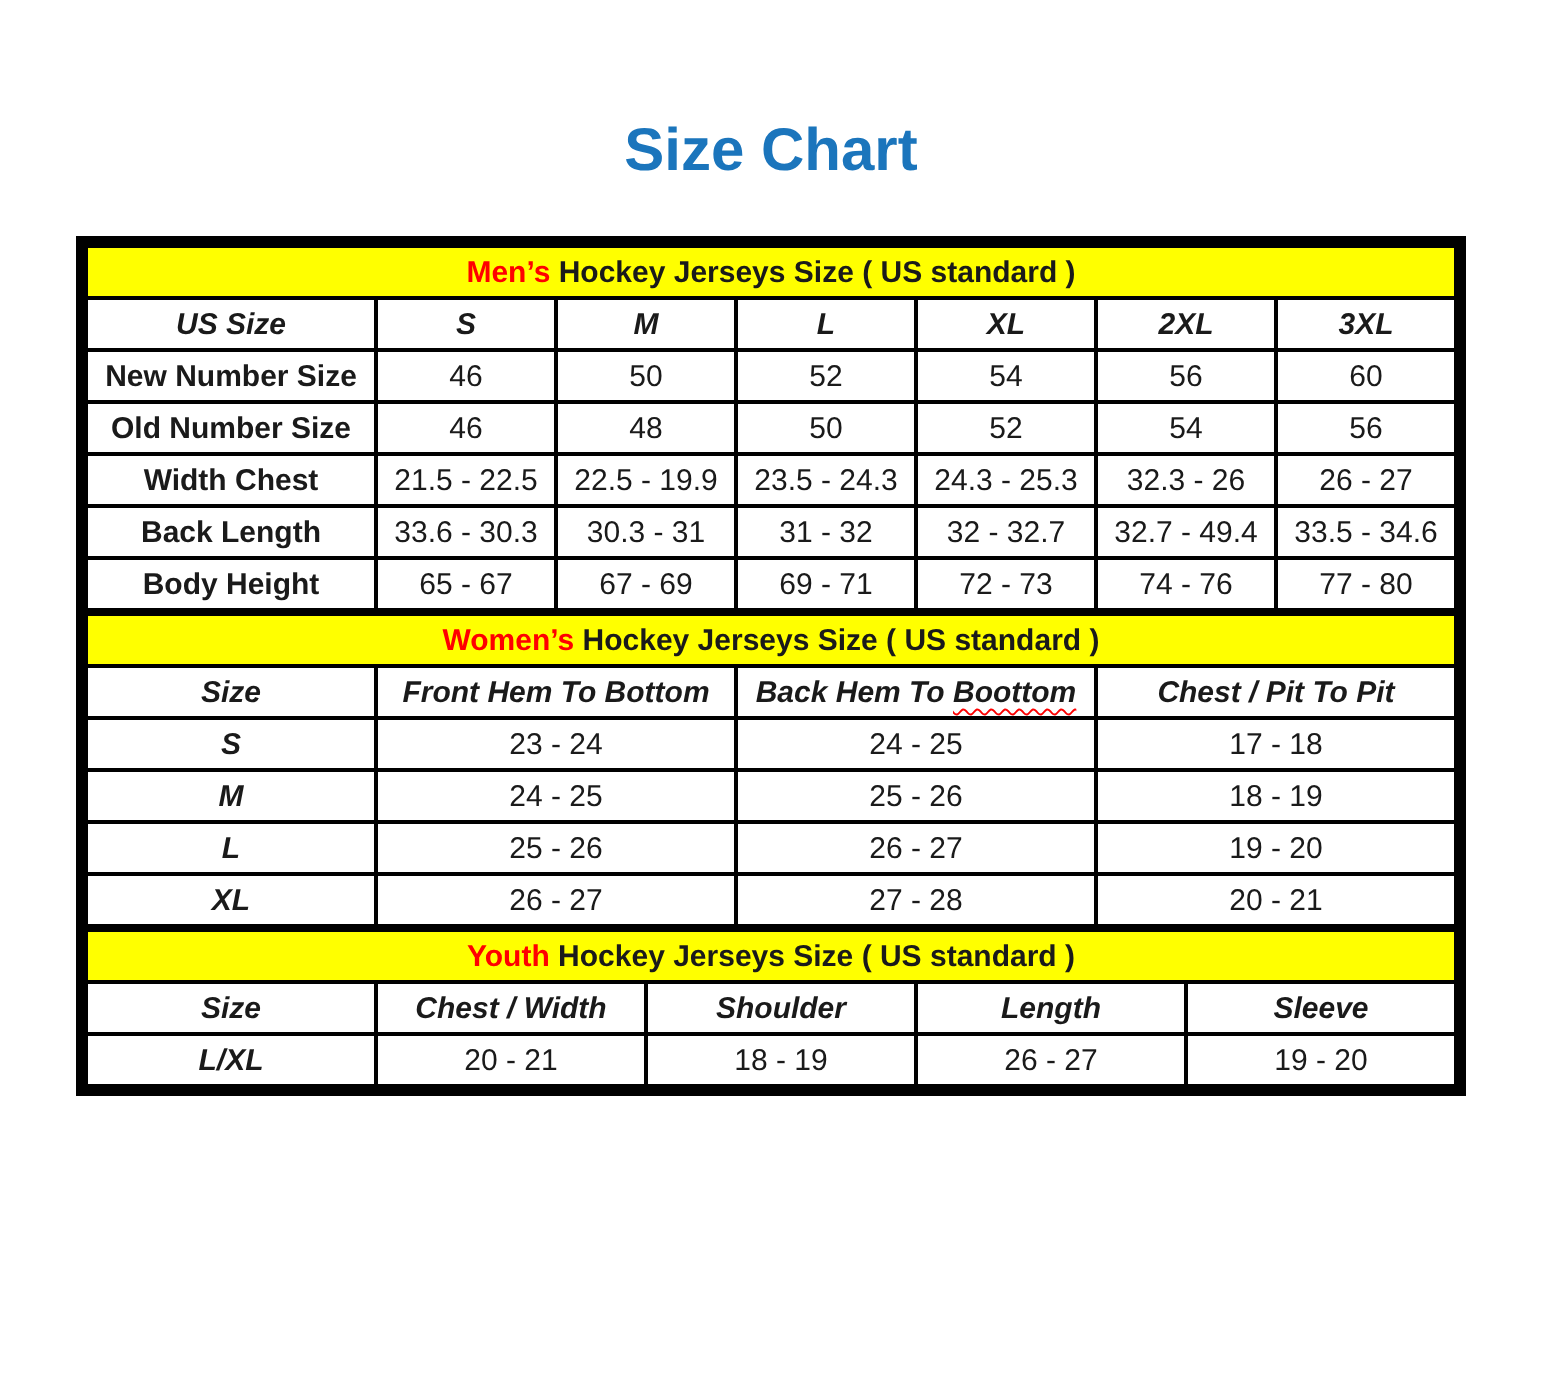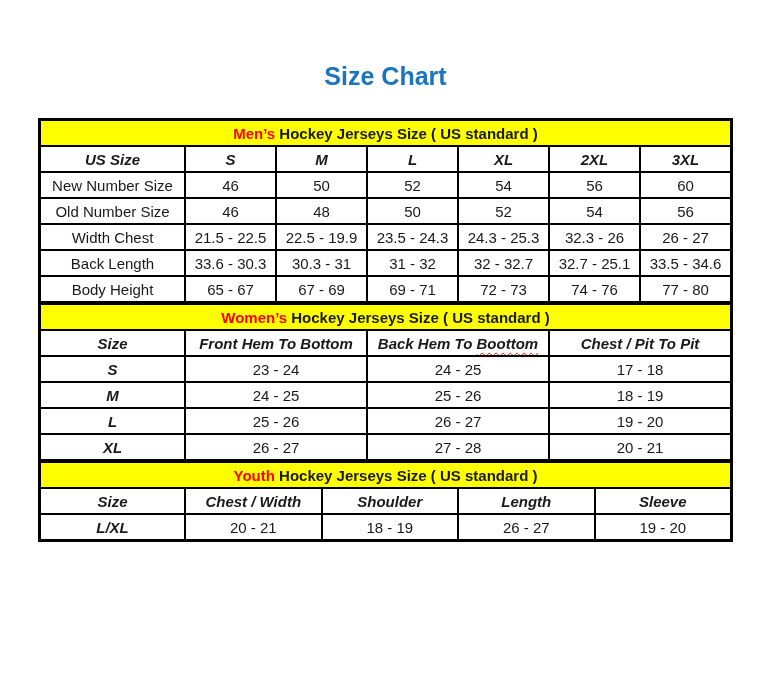--- a/index.html
+++ b/index.html
@@ -16,29 +16,29 @@
     background: #ffffff;
     overflow: hidden;
   }
   .content {
     width: 695px;
     margin: 0 0 0 38px;
     padding-top: 58px;
   }
   .page-title {
     text-align: center;
-    font-size: 25px;
+    font-size: 30px;
     line-height: 36px;
     font-weight: bold;
     color: #1b75bc;
     margin-bottom: 24px;
     letter-spacing: 0px;
   }
   .chart-frame {
-    border: 1px solid #000000;
+    border: 4px solid #000000;
   }
   table.size-table {
     border-collapse: collapse;
     table-layout: fixed;
     width: 100%;
   }
   table.size-table td, table.size-table th {
     border: 2px solid #000000;
     text-align: center;
     vertical-align: middle;
@@ -56,21 +56,21 @@
     font-weight: bold;
     color: #000000;
   }
   .accent-red { color: #ff0000; }
   th.col-header, td.row-label {
     font-weight: bold;
     color: #000000;
     font-style: italic;
   }
   td.row-label-regular {
-    font-weight: normal;
+    font-weight: bold;
     color: #1a1a1a;
   }
   .misspelled {
     text-decoration: underline;
     text-decoration-style: wavy;
     text-decoration-color: #ff0000;
     text-decoration-thickness: 1px;
     text-underline-offset: 3px;
   }
   col.label-col { width: 145px; }
@@ -136,21 +136,21 @@
             <td>24.3 - 25.3</td>
             <td>32.3 - 26</td>
             <td>26 - 27</td>
           </tr>
           <tr>
             <td class="row-label-regular">Back Length</td>
             <td>33.6 - 30.3</td>
             <td>30.3 - 31</td>
             <td>31 - 32</td>
             <td>32 - 32.7</td>
-            <td>32.7 - 25.1</td>
+            <td>32.7 - 49.4</td>
             <td>33.5 - 34.6</td>
           </tr>
           <tr>
             <td class="row-label-regular">Body Height</td>
             <td>65 - 67</td>
             <td>67 - 69</td>
             <td>69 - 71</td>
             <td>72 - 73</td>
             <td>74 - 76</td>
             <td>77 - 80</td>

